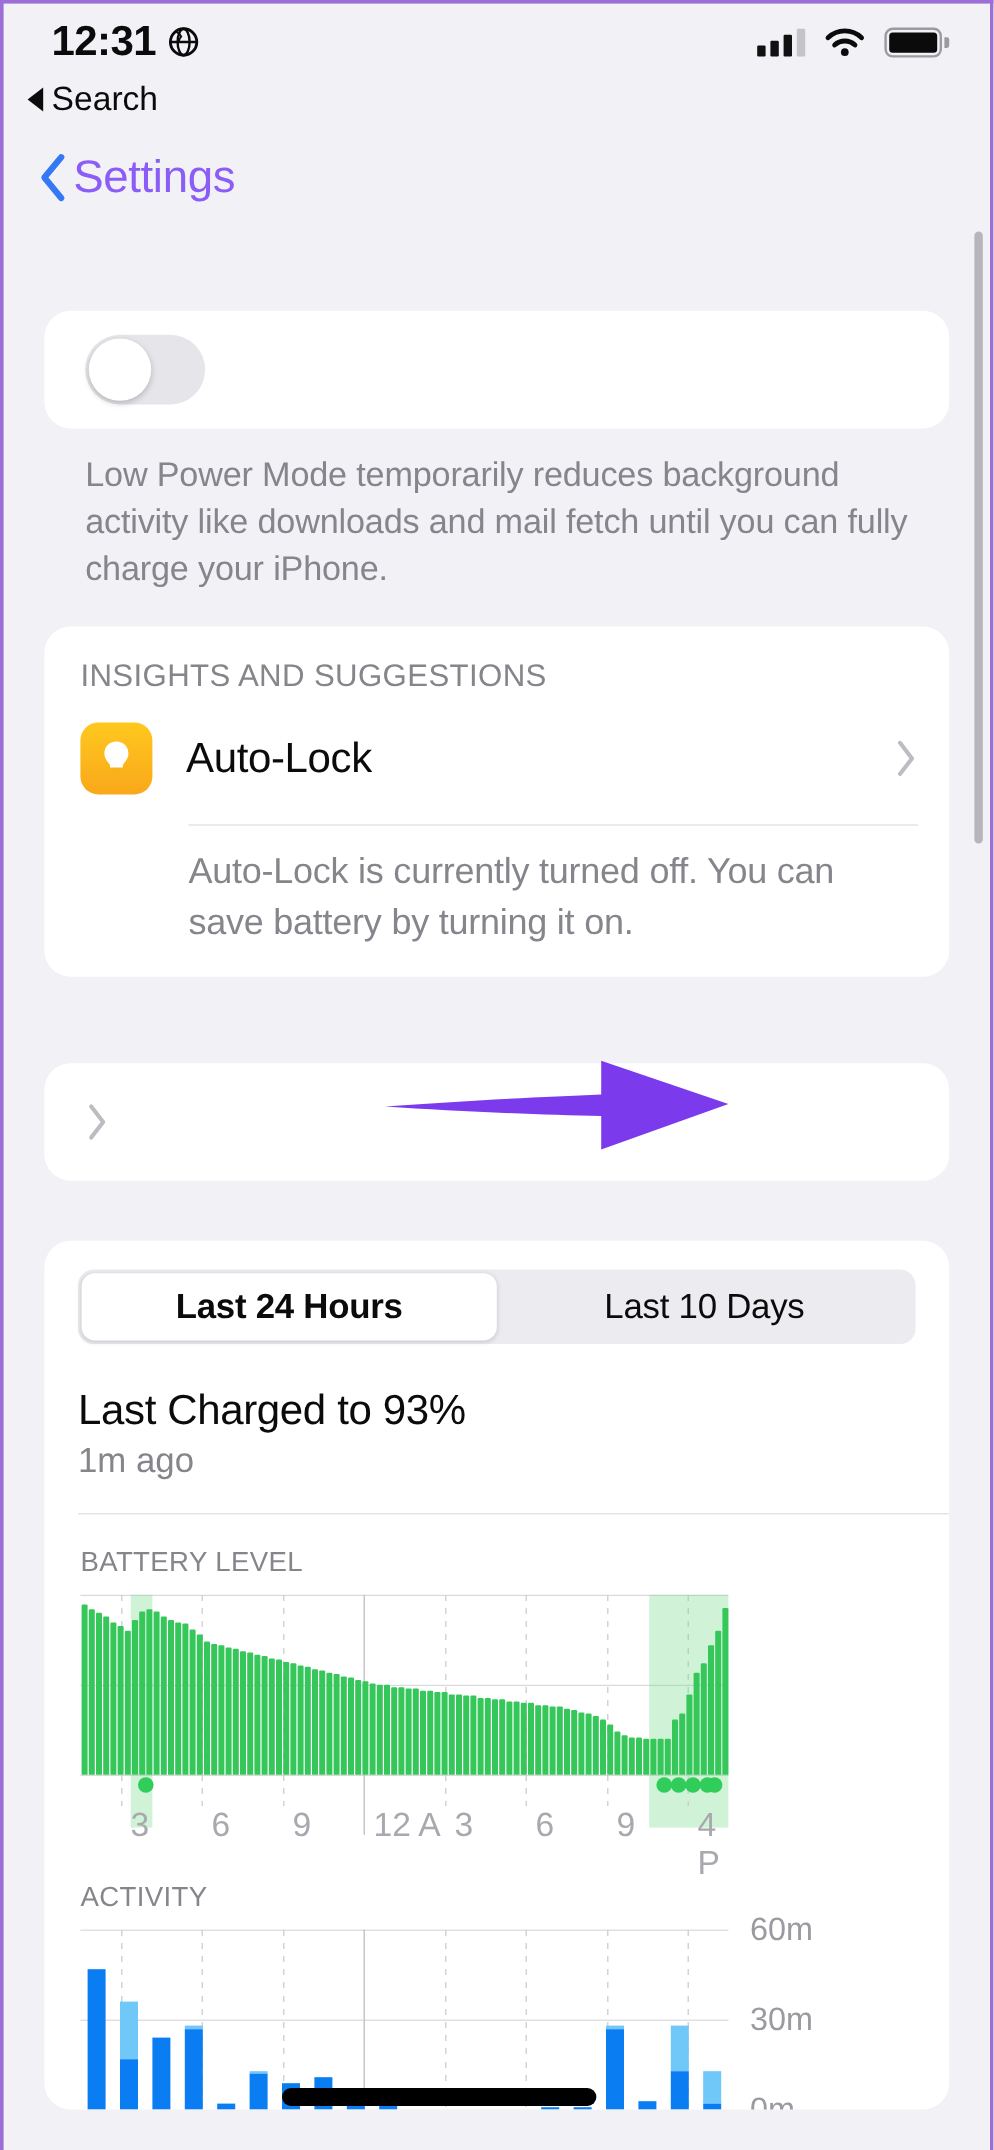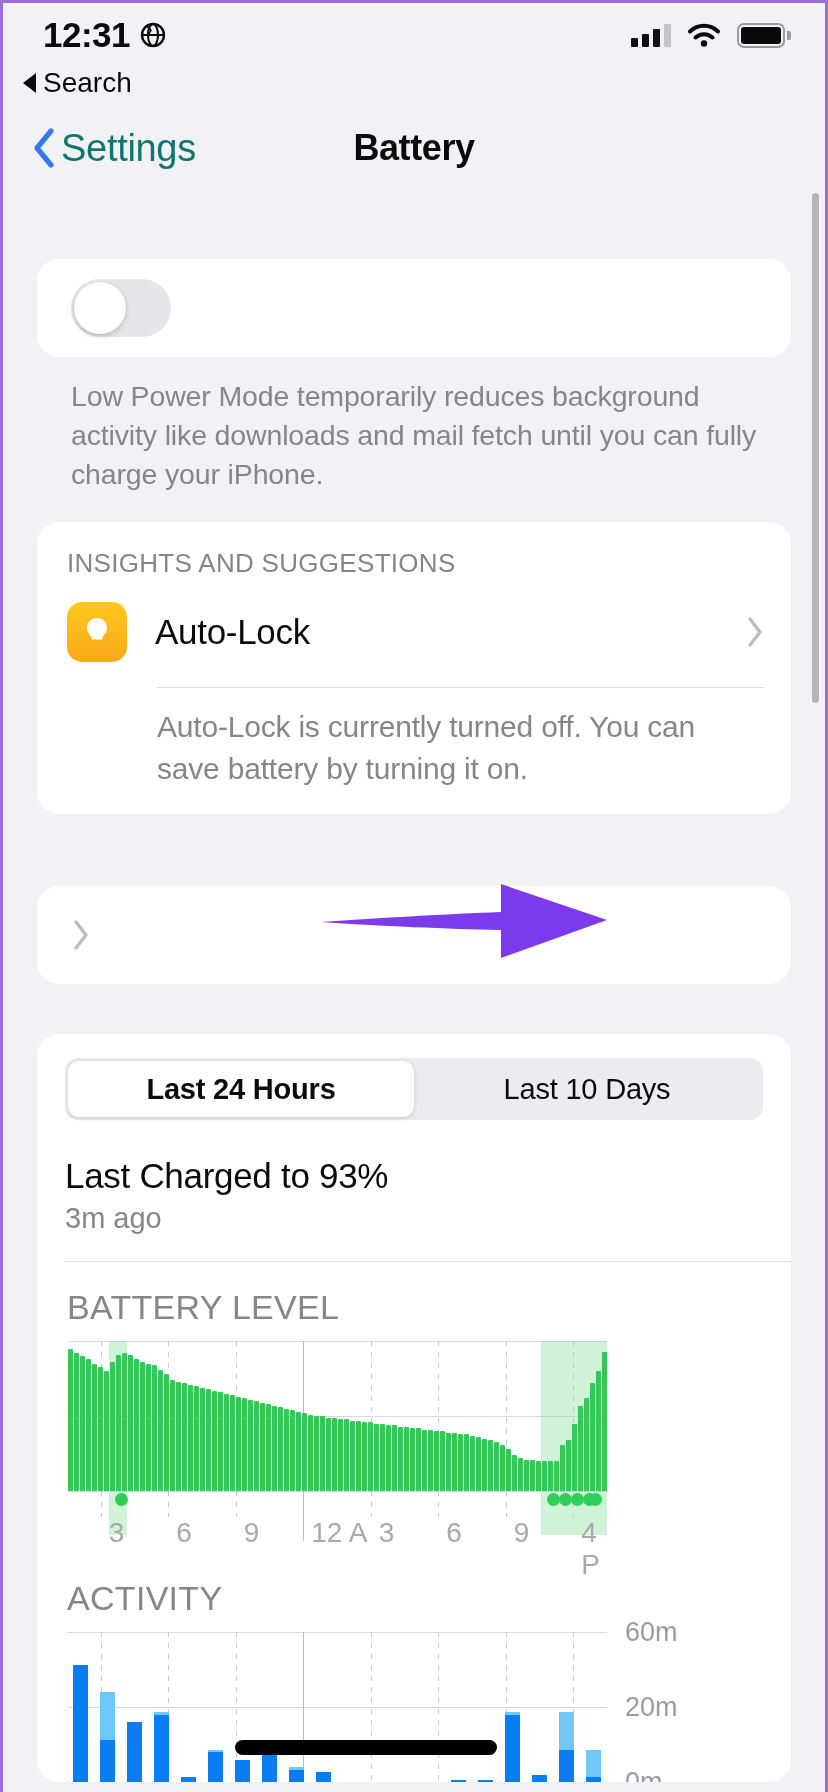--- a/index.html
+++ b/index.html
@@ -53,21 +53,21 @@
     border-right:13px solid #0b0b0c;
   }
   .backapp-label { font-size:28px; color:#0b0b0c; font-weight:400; }
 
   
   .navbar {
     height:86px; display:flex; align-items:center; position:relative; padding:0 26px;
   }
   .nav-back { display:flex; align-items:center; gap:2px; cursor:pointer; }
   .chev-back { width:30px; height:44px; }
-  .nav-back-label { font-size:38px; color:#0f766e; letter-spacing:-0.3px; }
+  .nav-back-label { font-size:38px; color:#8b5cf6; letter-spacing:-0.3px; }
   .nav-title {
     position:absolute; left:0; right:0; text-align:center;
     font-size:36px; font-weight:700; color:#0b0b0c; letter-spacing:-0.4px;
     pointer-events:none;
   }
 
   
   .content { padding:0 34px; }
   .card { background:#fff; border-radius:22px; }
 
@@ -133,21 +133,21 @@
   .seg {
     flex:1; display:flex; align-items:center; justify-content:center;
     font-size:29px; color:#0b0b0c; border-radius:11px; cursor:pointer; letter-spacing:-0.2px;
   }
   .seg.active { background:#fff; box-shadow:0 1px 4px rgba(0,0,0,.16); font-weight:600; }
 
   .charged-title { font-size:35px; color:#0b0b0c; padding:36px 0 0 28px; letter-spacing:-0.3px; }
   .charged-sub { font-size:29px; color:#86858b; padding:6px 0 0 28px; }
   .hr-thin { height:1px; background:#dedde2; margin:26px 0 0 28px; }
 
-  .chart-hdr { font-size:34px; color:#86858b; letter-spacing:0.3px; padding:26px 0 0 30px; }
+  .chart-hdr { font-size:23px; color:#86858b; letter-spacing:0.3px; padding:26px 0 0 30px; }
 
   
   .chart-wrap { position:relative; margin-top:14px; padding-left:30px; }
   .chart-area { position:relative; height:150px; width:540px; }
   .gridline { position:absolute; left:0; right:0; height:1px; background:#d9d8dd; }
   .vdash {
     position:absolute; top:0; bottom:0; width:1px;
     background:repeating-linear-gradient(to bottom,#c9c8cd 0 5px,transparent 5px 11px);
   }
   .vsolid { position:absolute; top:0; bottom:0; width:1px; background:#b9b8bd; }
@@ -223,21 +223,20 @@
 
   <div class="navbar">
     <div class="nav-back">
       <span class="chev-back">
         <svg viewBox="0 0 30 44" width="30" height="44">
           <path d="M22 5 L8 22 L22 39" fill="none" stroke="#3478f6" stroke-width="5.2" stroke-linecap="round" stroke-linejoin="round"></path>
         </svg>
       </span>
       <span class="nav-back-label">Settings</span>
     </div>
-    <div class="nav-title">Battery</div>
   </div>
 
   <div class="content">
 
     <div class="spacer-68"></div>
 
     <div class="card">
       <div class="row-lpm">
         <span class="toggle">
             <span class="knob"></span>
@@ -290,21 +289,21 @@
     <div class="spacer-50"></div>
 
     <div class="card card-usage">
 
       <div class="segmented">
         <div class="seg active">Last 24 Hours</div>
         <div class="seg">Last 10 Days</div>
       </div>
 
       <div class="charged-title">Last Charged to 93%</div>
-      <div class="charged-sub">3m ago</div>
+      <div class="charged-sub">1m ago</div>
       <div class="hr-thin"></div>
 
       <div class="chart-hdr">BATTERY LEVEL</div>
       <div class="chart-wrap">
         <div class="chart-area" id="level-area">
             <div class="gridline" style="top: 0px;"></div>
             <div class="gridline" style="top: 75px;"></div>
             <div class="gridline" style="top: 150px;"></div>
             <div class="vdash" style="left: 6.25%;"></div>
             <div class="vdash" style="left: 18.75%;"></div>
@@ -526,21 +525,21 @@
                 <div style="height: 32.5px; background: rgb(10, 125, 243);"></div>
               </div>
               <div class="bar" style="display: flex; flex-direction: column; justify-content: flex-end; height: 100%; background: none; margin: 0px 6px;">
                 <div style="height: 27.5px; background: rgb(111, 200, 247);"></div>
                 <div style="height: 5px; background: rgb(10, 125, 243);"></div>
               </div>
             </div>
           </div>
         <div class="ylabels" id="act-ylabels">
             <div class="ylab" style="top: 0px;">60m</div>
-            <div class="ylab" style="top: 75px;">20m</div>
+            <div class="ylab" style="top: 75px;">30m</div>
             <div class="ylab" style="top: 150px;">0m</div>
           </div>
       </div>
 
     </div>
   </div>
 
   <div class="pagescroll"></div>
   <div class="redaction"></div>
 </div>

